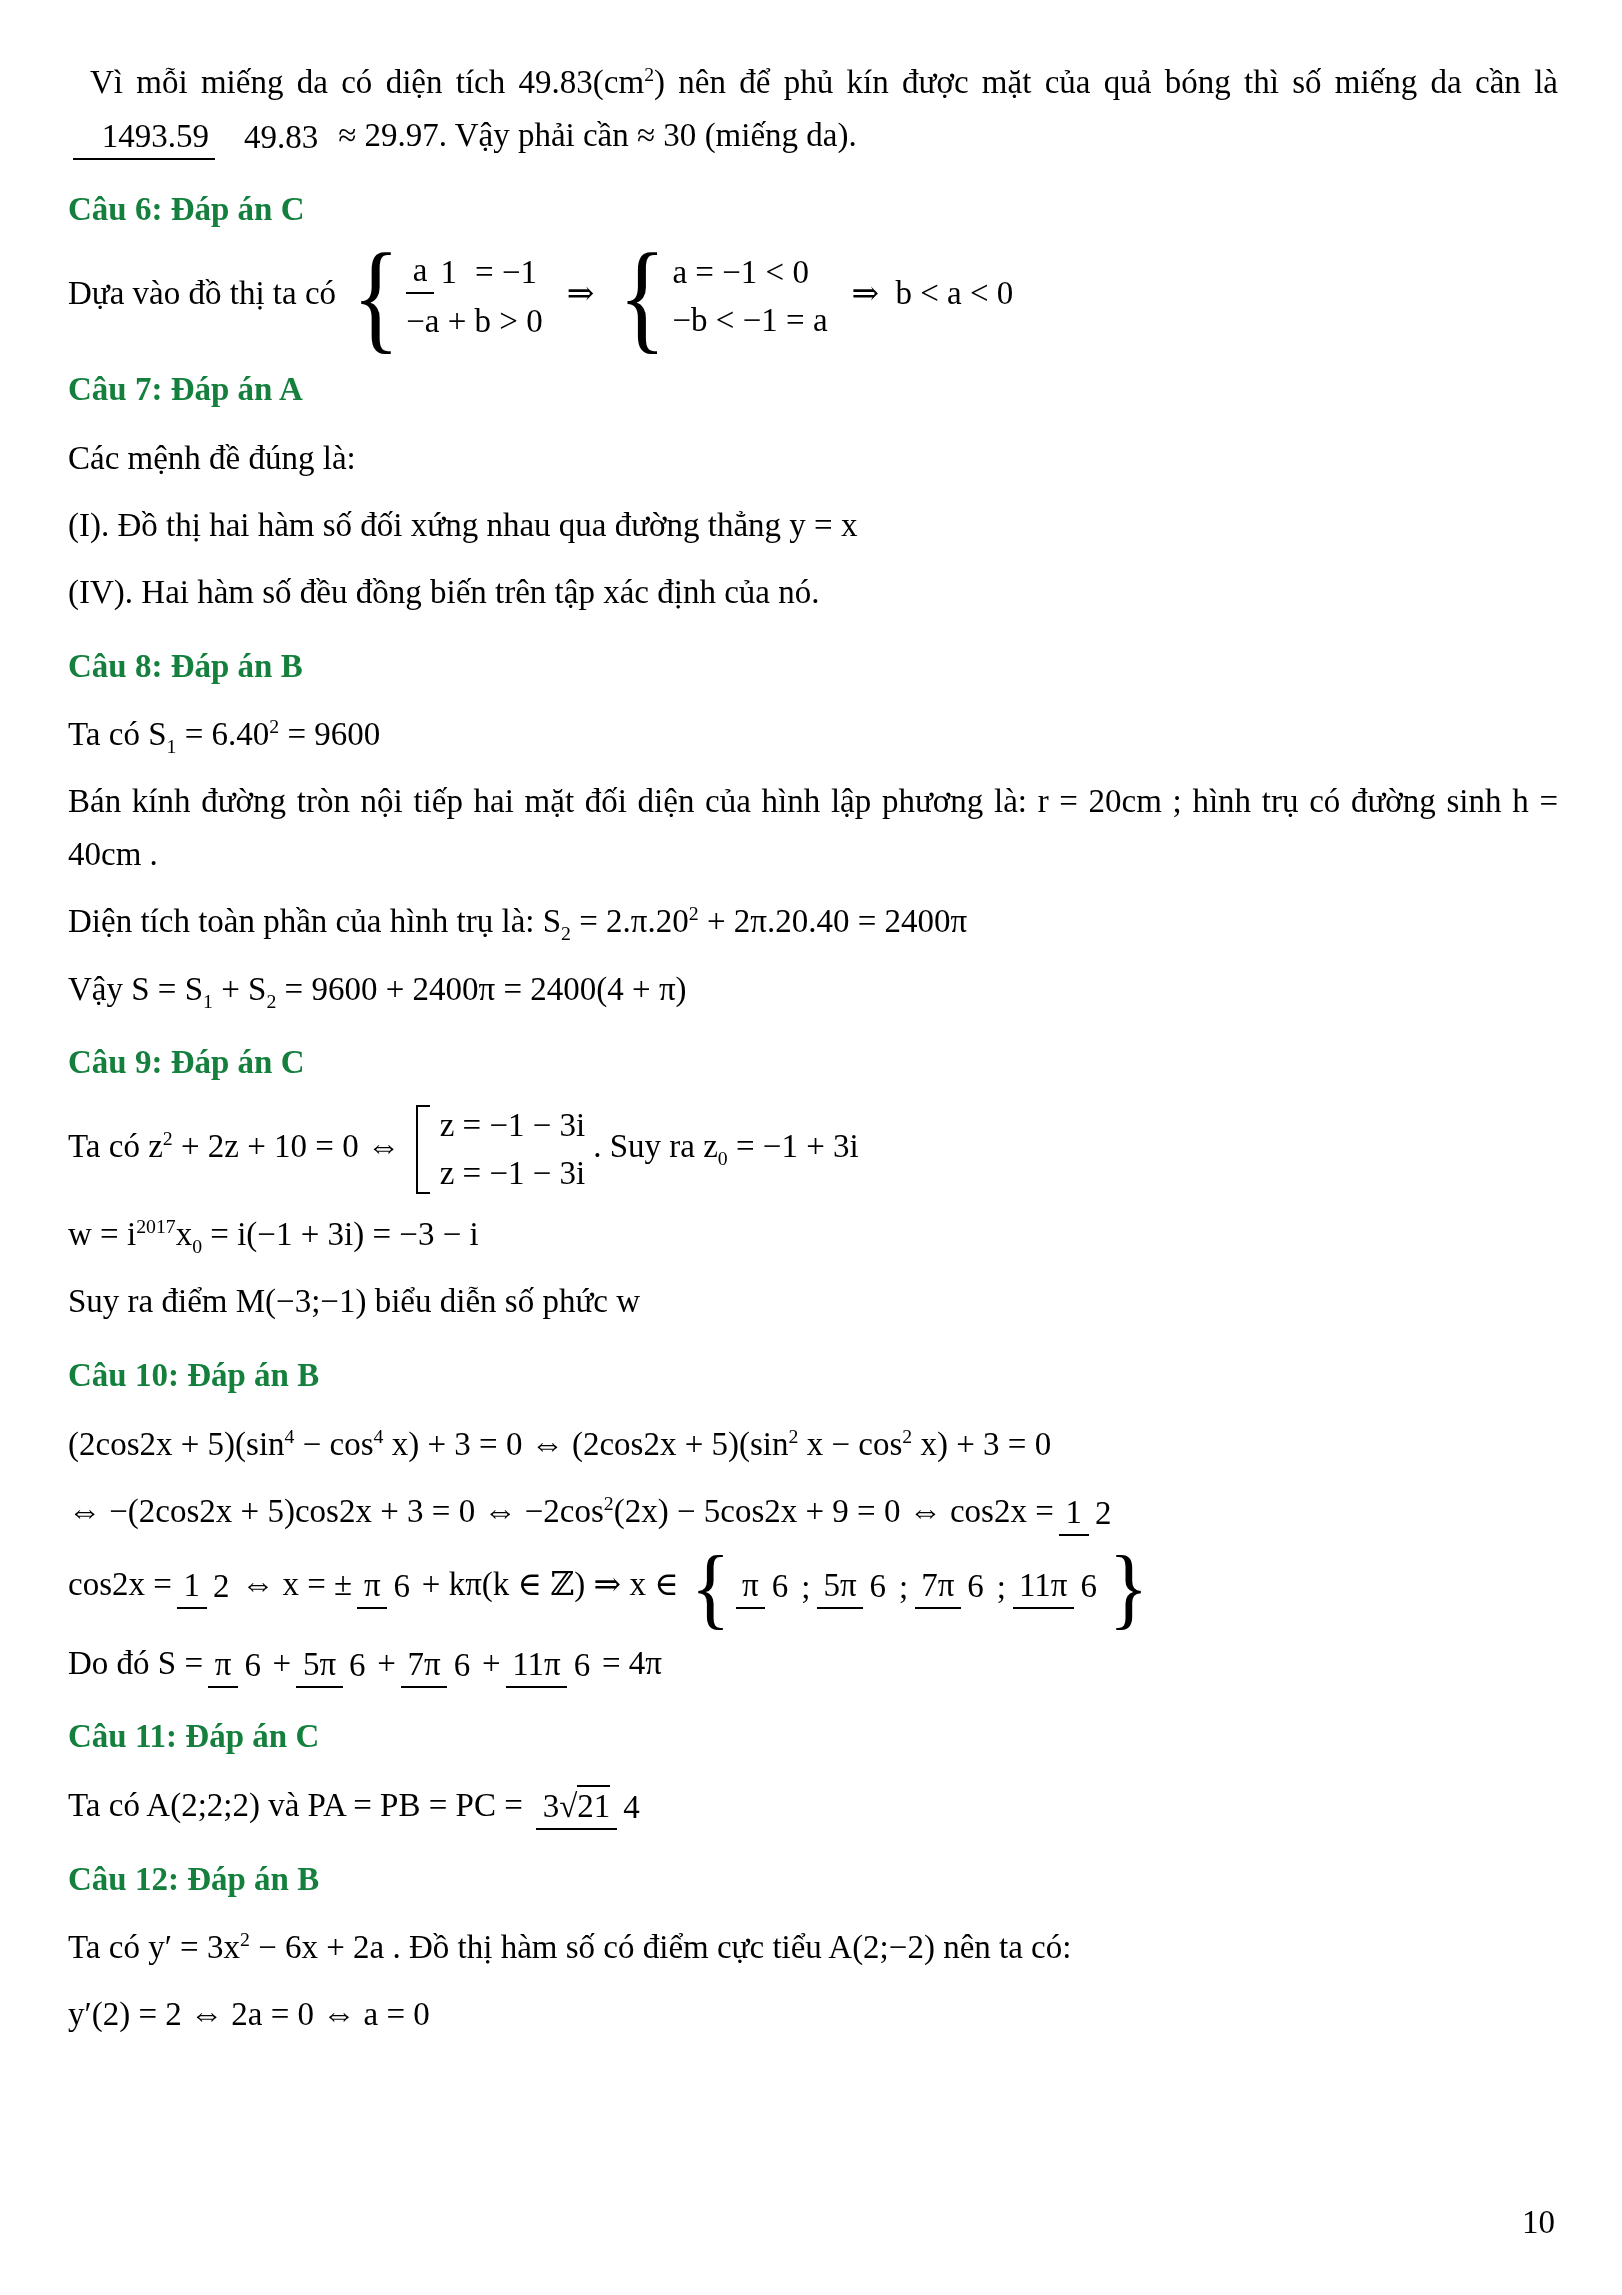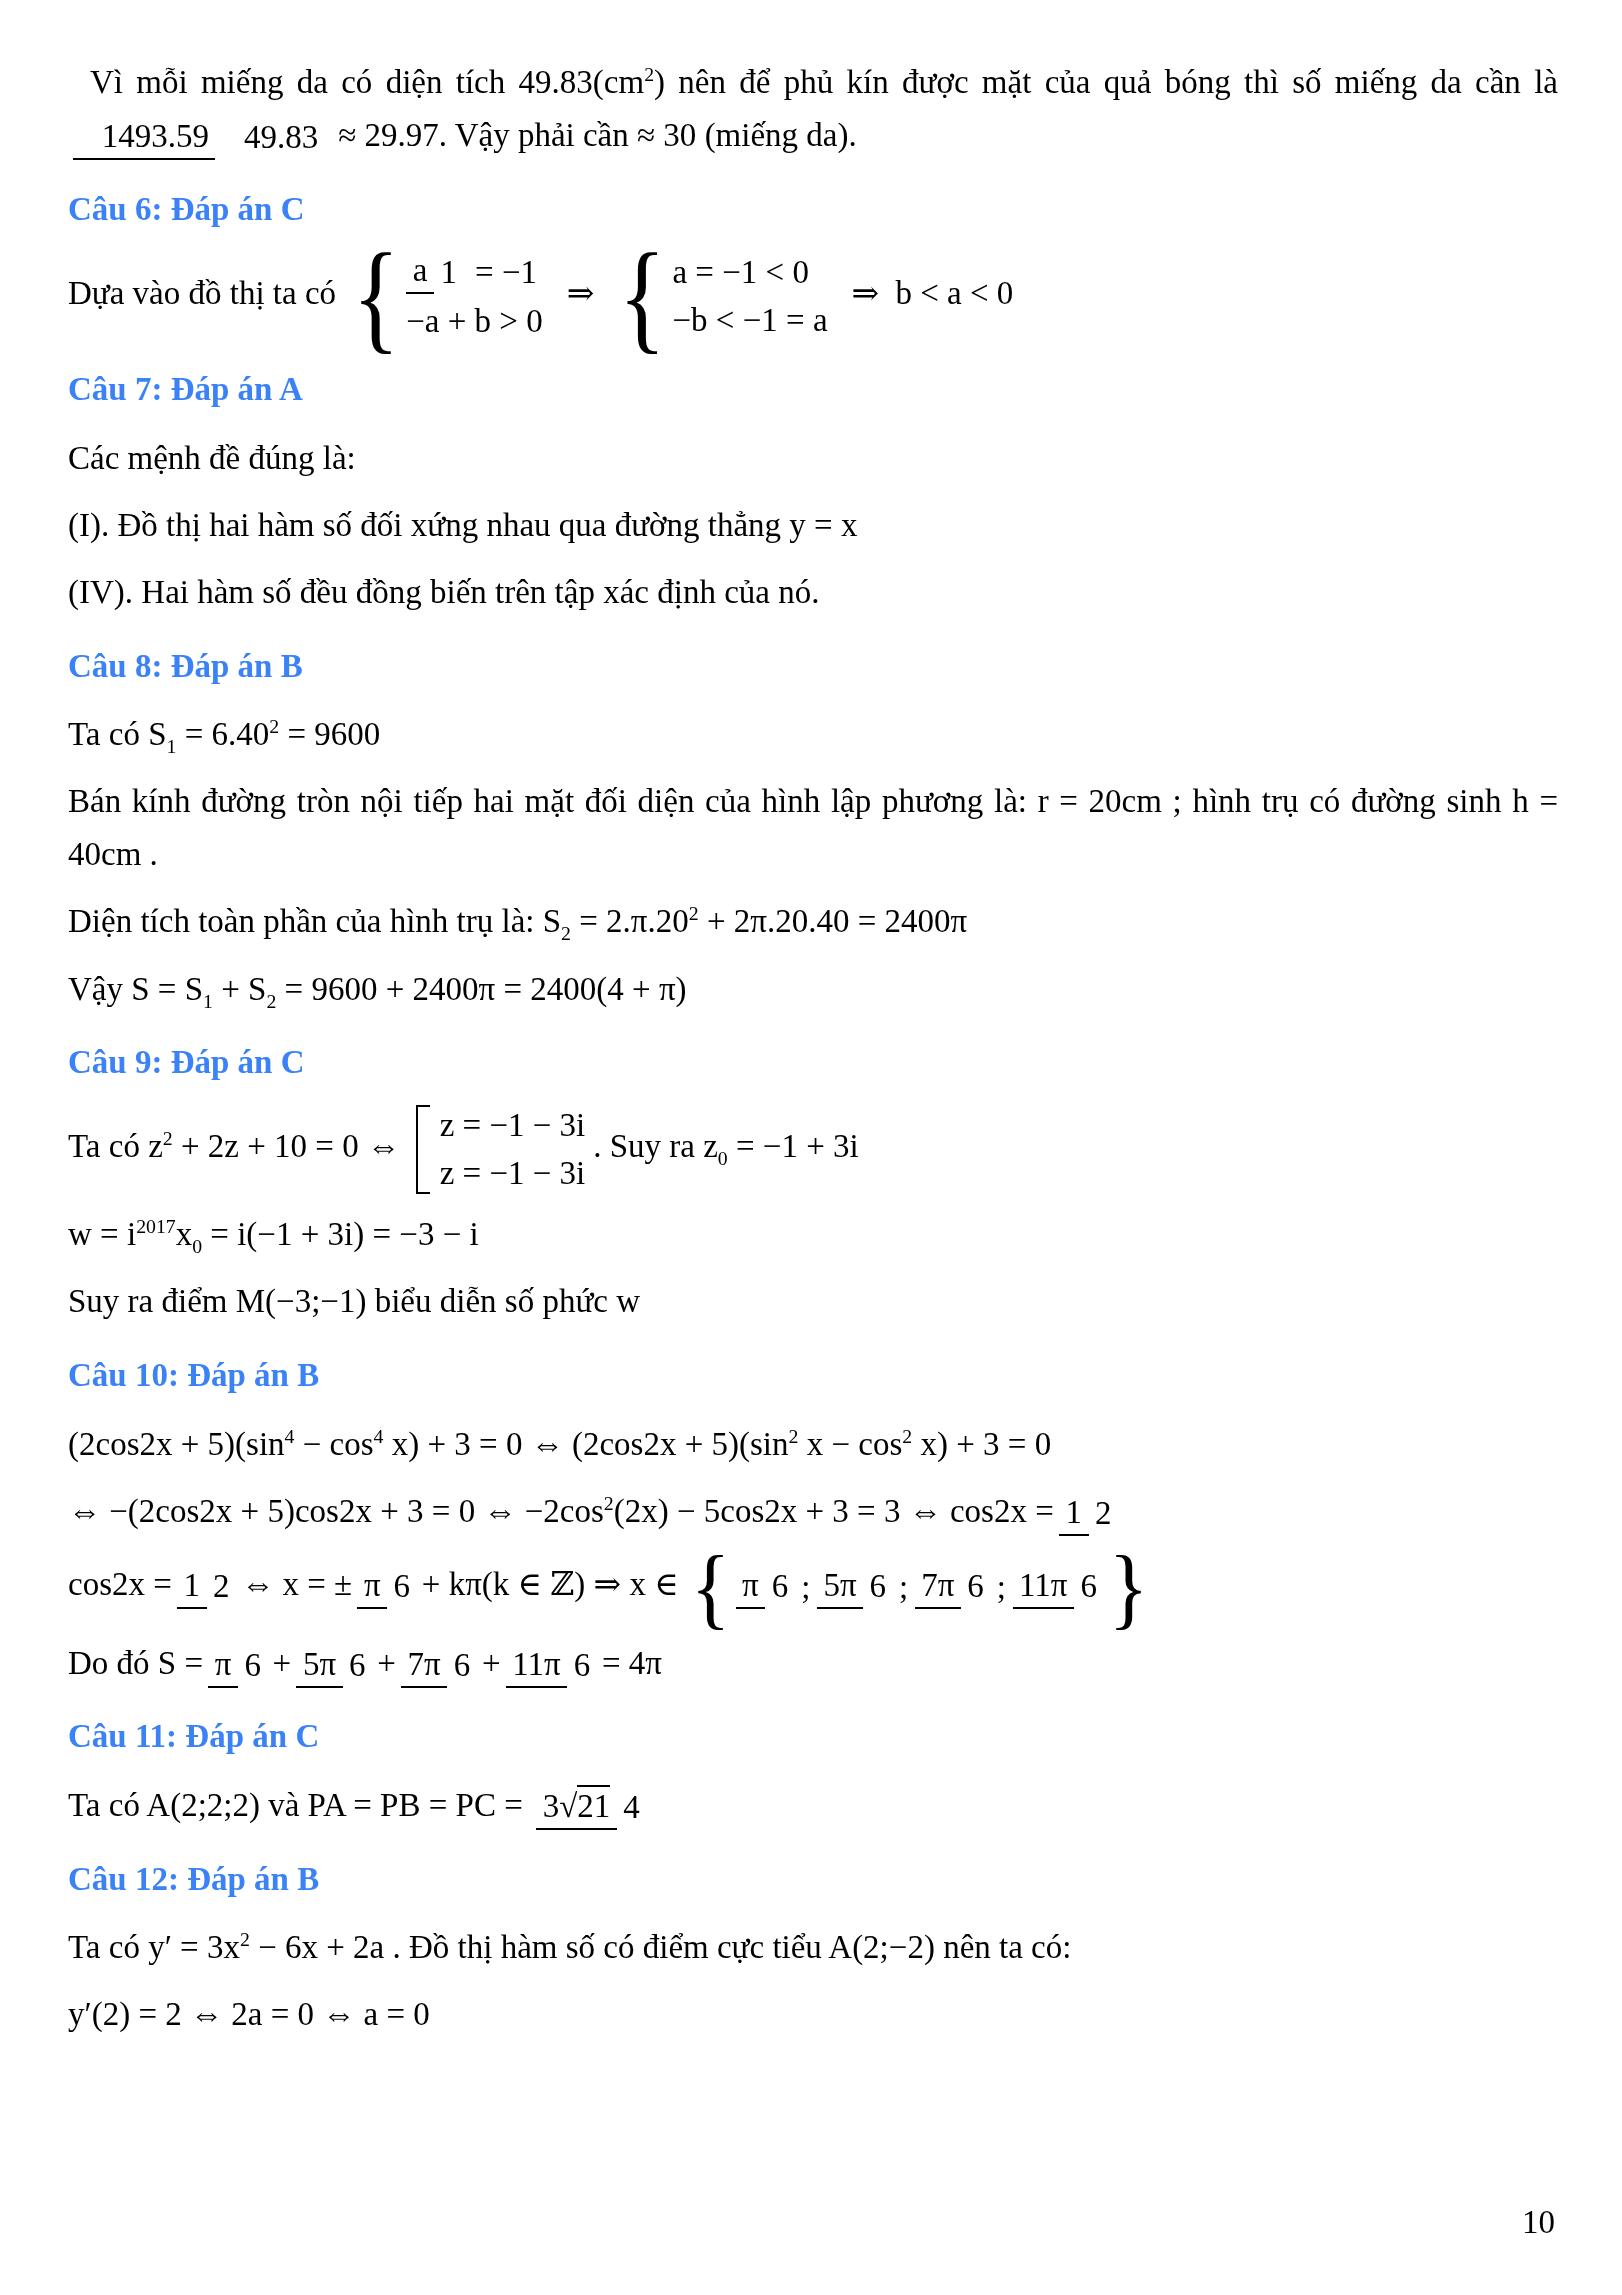--- a/index.html
+++ b/index.html
@@ -7,21 +7,21 @@
   body {
     width:1623px; height:2295px;
     font-family:"Liberation Serif","DejaVu Serif",serif;
     font-size:33px; line-height:1.6; color:#000;
     padding:42px 65px 0 68px;
     position:relative; overflow:hidden;
   }
   .para { margin:14.4px 0; }
   .justify { text-align:justify; }
   .indent { text-indent:22px; }
-  .heading { color:#3b82f6; font-weight:700; margin:21px 0 15.7px; }
+  .heading { color:#15803d; font-weight:700; margin:21px 0 15.7px; }
   sup { font-size:0.6em; line-height:0; vertical-align:super; }
   sub { font-size:0.6em; line-height:0; vertical-align:sub; }
   .frac { display:inline-flex; text-align:center; vertical-align:middle; margin:0 5.2px; line-height:1.2;justify-content:flex-end; }
   .frac .num { border-bottom:2px solid #000; padding:0 6.5px 1.3px; }
   .frac .den { padding:1.3px 6.5px 0; }
   .cases { display:inline-flex; align-items:center; vertical-align:middle; margin:0 7.9px; }
   .cases .rows { display:inline-flex; flex-direction:column; row-gap:6.5px; text-align:left; line-height:1.25; }
   .cases .row { display:flex; align-items:center; column-gap:6.5px; white-space:nowrap; }
   .cbrace { font-size:300%; line-height:0.85; transform:scaleY(1.25); margin-right:6.5px; font-weight:400; }
   .sqbracket { align-self:stretch; width:14.4px; border:2.6px solid #000; border-right:none; margin-right:9.2px; }
@@ -112,21 +112,21 @@
 <div class="para">
   <span>w = i</span><sup>2017</sup><span>x</span><sub>0</sub><span> = i(−1 + 3i) = −3 − i</span>
 </div>
 <div class="para">Suy ra điểm M(−3;−1) biểu diễn số phức w</div>
 
 <div class="para heading">Câu 10: Đáp án B</div>
 <div class="para">
   <span>(2cos2x + 5)(sin</span><sup>4</sup><span> − cos</span><sup>4</sup><span> x) + 3 = 0 ⇔ (2cos2x + 5)(sin</span><sup>2</sup><span> x − cos</span><sup>2</sup><span> x) + 3 = 0</span>
 </div>
 <div class="para">
-  <span>⇔ −(2cos2x + 5)cos2x + 3 = 0 ⇔ −2cos</span><sup>2</sup><span>(2x) − 5cos2x + 3 = 3 ⇔ cos2x =</span><span class="frac">
+  <span>⇔ −(2cos2x + 5)cos2x + 3 = 0 ⇔ −2cos</span><sup>2</sup><span>(2x) − 5cos2x + 9 = 0 ⇔ cos2x =</span><span class="frac">
       <span class="num">1</span>
       <span class="den">2</span>
     </span>
 </div>
 <div class="para">
   <span>cos2x =</span><span class="frac">
       <span class="num">1</span>
       <span class="den">2</span>
     </span><span>⇔ x = ±</span><span class="frac">
       <span class="num">π</span>

